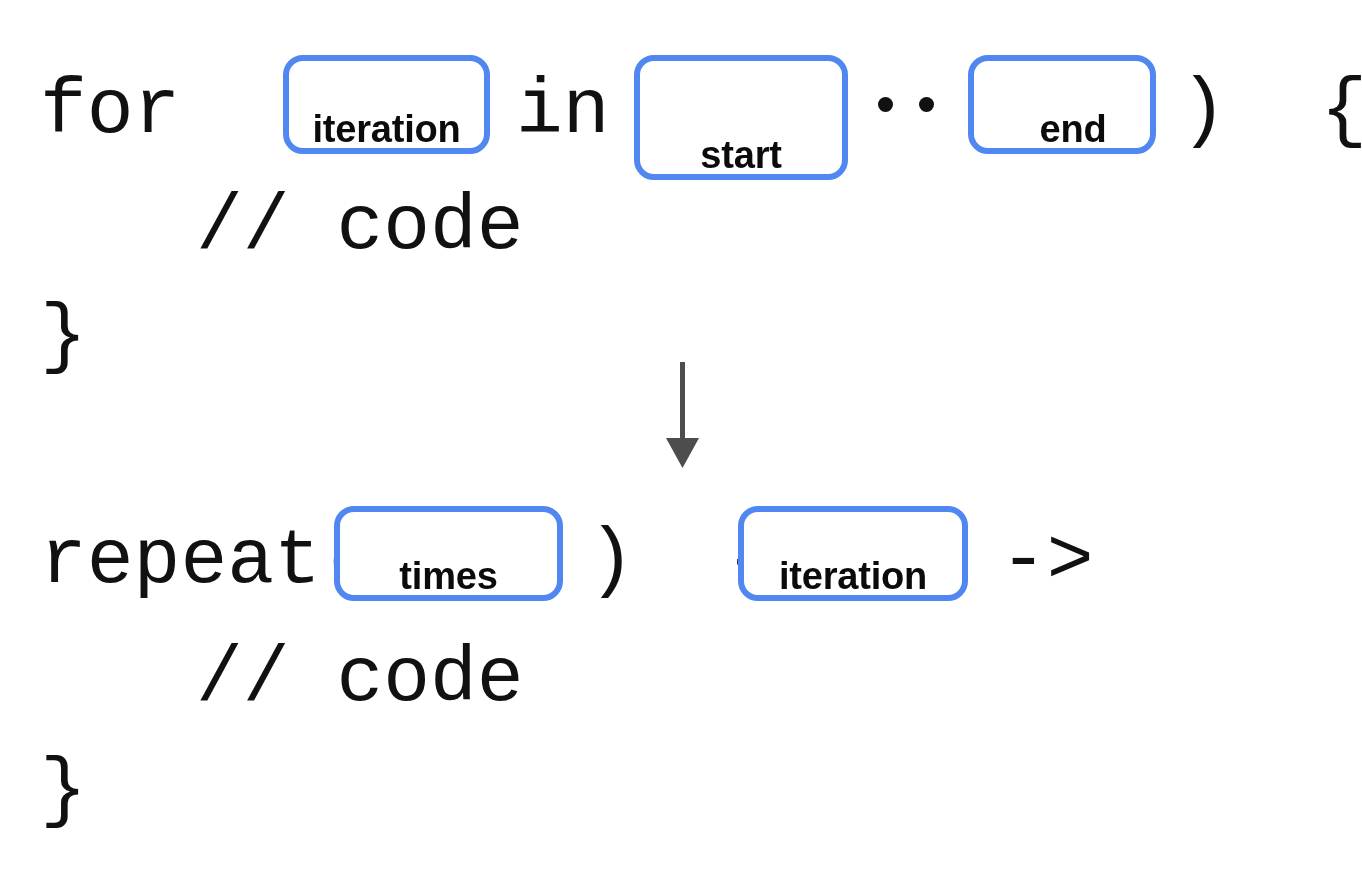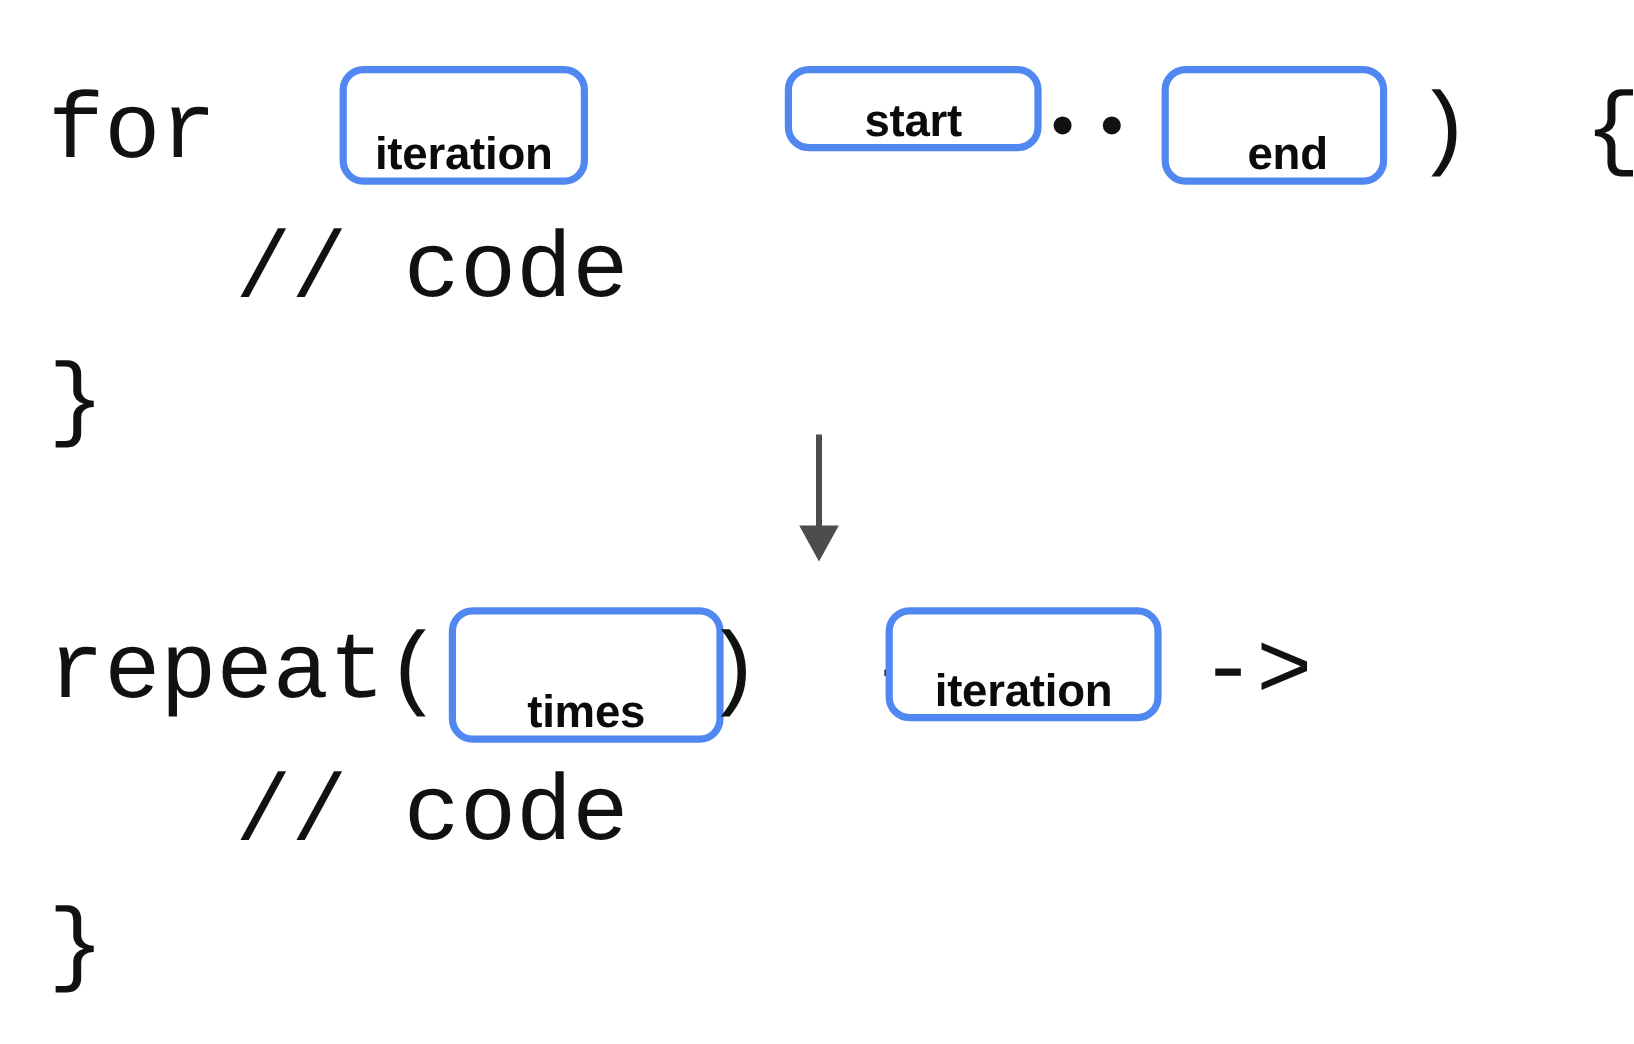--- a/index.html
+++ b/index.html
@@ -74,22 +74,23 @@
 <body>
 
 <div id="canvas">
 
   <div class="code" style="left:40px; top:72px;">for  (</div>
 
   <div class="pill" style="left:283px; top:55px; width:207px; height:99px;">
     <span class="pill-label">iteration</span>
   </div>
 
+  <div class="code" style="left:516px; top:72px;">in</div>
 
-  <div class="pill" style="left:634px; top:55px; width:214px; height:71px;margin-left:20px;">
+  <div class="pill" style="left:634px; top:55px; width:214px; height:125px;">
     <span class="pill-label">start</span>
   </div>
 
   <div class="dots" style="left:878px; top:97px;">
     <span></span>
     <span></span>
   </div>
 
   <div class="pill" style="left:968px; top:55px; width:188px; height:99px;padding-left:22px;">
     <span class="pill-label">end</span>
@@ -103,21 +104,21 @@
 
   <div class="arrow" style="left:655px; top:358px; width:55px; height:115px;">
     <svg width="55" height="115" viewBox="0 0 55 115" xmlns="http://www.w3.org/2000/svg">
       <line x1="27.5" y1="4" x2="27.5" y2="82" stroke="#4d4d4d" stroke-width="5"></line>
       <polygon points="11,80 44,80 27.5,110" fill="#4d4d4d"></polygon>
     </svg>
   </div>
 
   <div class="code" style="left:40px; top:522px;">repeat(</div>
 
-  <div class="pill" style="left:334px; top:506px; width:229px; height:113px;margin-left:40px;">
+  <div class="pill" style="left:334px; top:506px; width:229px; height:95px;">
     <span class="pill-label">times</span>
   </div>
 
   <div class="code" style="left:588px; top:522px;">)  {</div>
 
   <div class="pill" style="left:738px; top:506px; width:230px; height:95px;">
     <span class="pill-label">iteration</span>
   </div>
 
   <div class="code" style="left:1000px; top:522px;">-&gt;</div>

